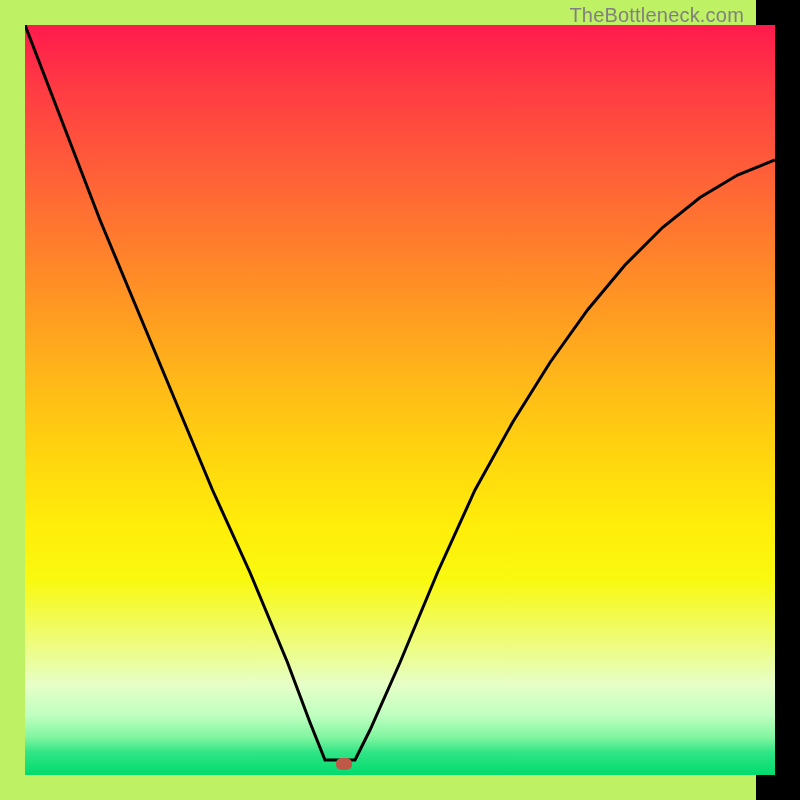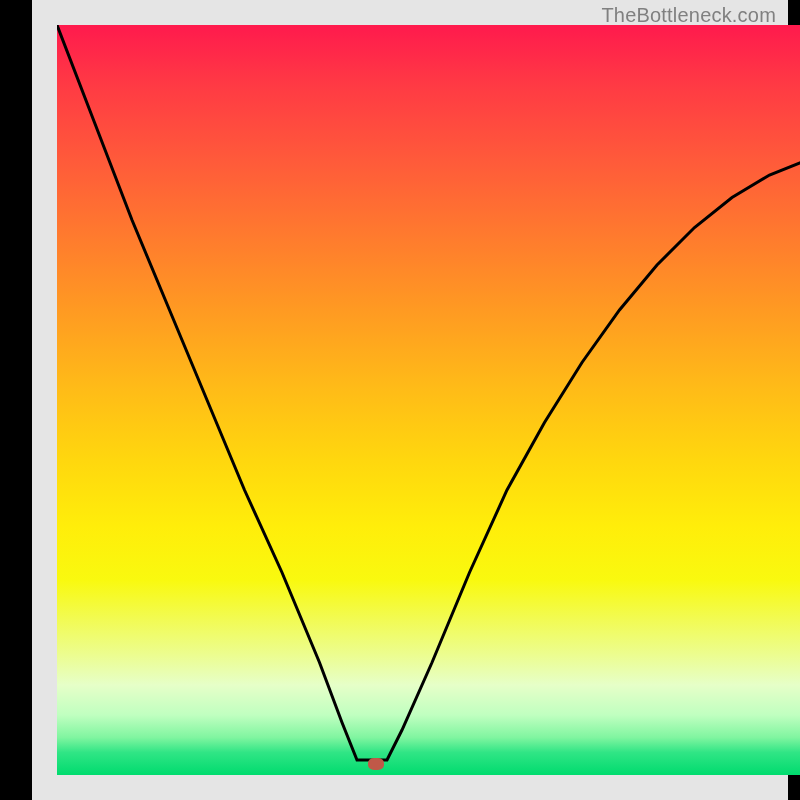--- a/index.html
+++ b/index.html
@@ -8,22 +8,21 @@
     width: 800px;
     height: 800px;
     overflow: hidden;
     background: #000;
     font-family: Arial, Helvetica, sans-serif;
   }
   .frame {
     position: relative;
     width: 756px;
     height: 800px;
-    background: #e5e5e5;
-    margin-left: 32px;
+    background: #bef264;
   }
   .plot-area {
     position: absolute;
     left: 25px;
     top: 25px;
     width: 750px;
     height: 750px;
     background: linear-gradient(
       to bottom,
       #ff1a4d 0%,

